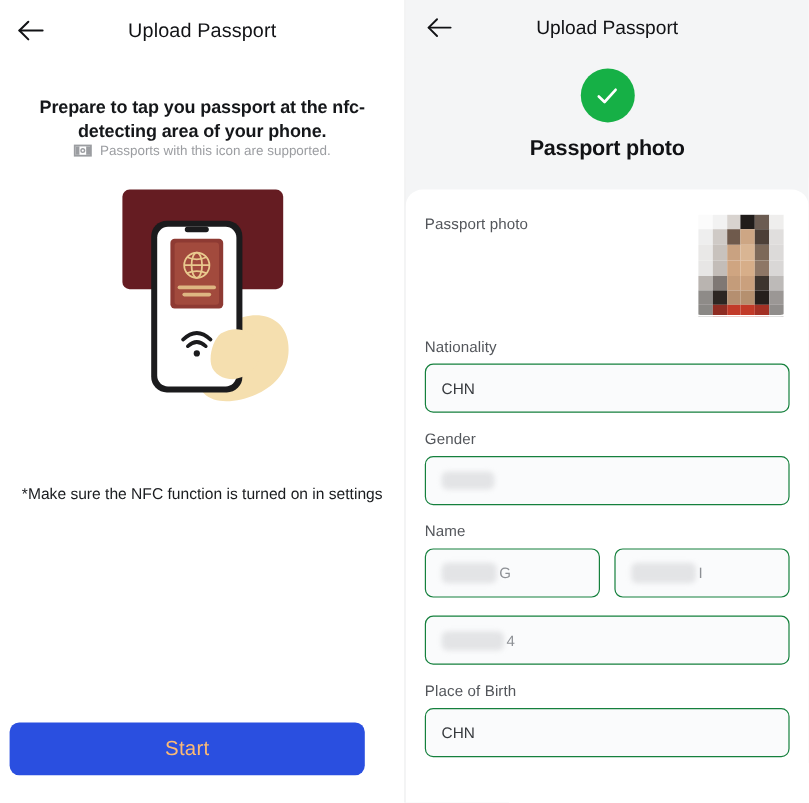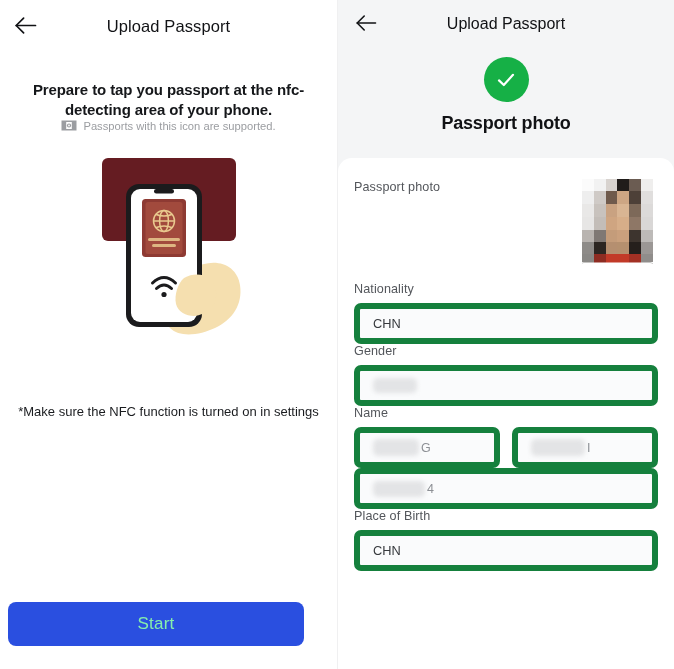--- a/index.html
+++ b/index.html
@@ -79,21 +79,21 @@
 
   .start-btn {
     position: absolute;
     left: 8px;
     bottom: 23px;
     width: 296px;
     height: 44px;
     background: #2a4fe0;
     border: none;
     border-radius: 8px;
-    color: #86efac;
+    color: #fdba74;
     font-size: 17px;
     font-family: inherit;
     letter-spacing: .2px;
     cursor: pointer;
   }
 
   
   .screen-right {
     position: relative;
     width: 337px; height: 669px;
@@ -156,33 +156,33 @@
 
   .field-label {
     font-size: 12.6px;
     color: #53565b;
     margin-bottom: 7px;
     letter-spacing: .1px;
   }
   .input {
     position: relative;
     height: 41px;
-    border: 6px solid #15803d;
+    border: 1px solid #15803d;
     border-radius: 7px;
     background: #fafbfc;
     display: flex;
     align-items: center;
     padding: 0 13px;
     font-size: 12.8px;
     color: #36393d;
     cursor: text;
   }
   .row-2 { display: flex; gap: 12px; }
   .row-2 .input { flex: 1 1 0; }
-  .grp { }
+  .grp { margin-bottom: 15px; }
 
   
   .redact {
     display: inline-block;
     background: #e3e4e6;
     border-radius: 5px;
     filter: blur(2.2px);
   }
   .redact-letter {
     color: #8d9095;

